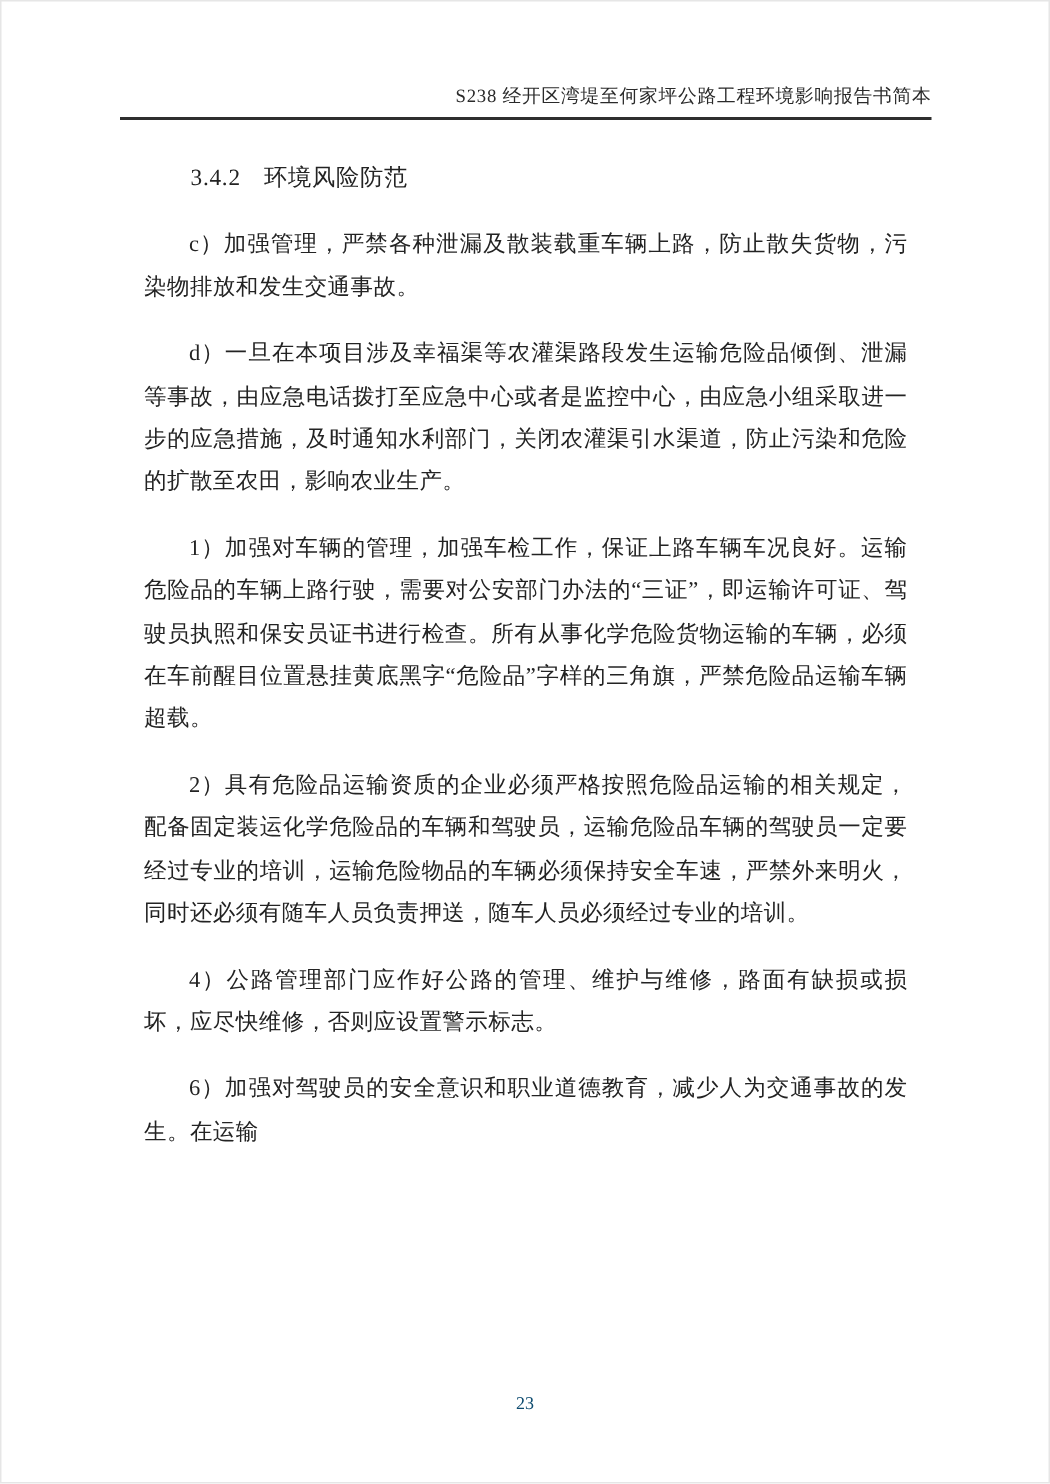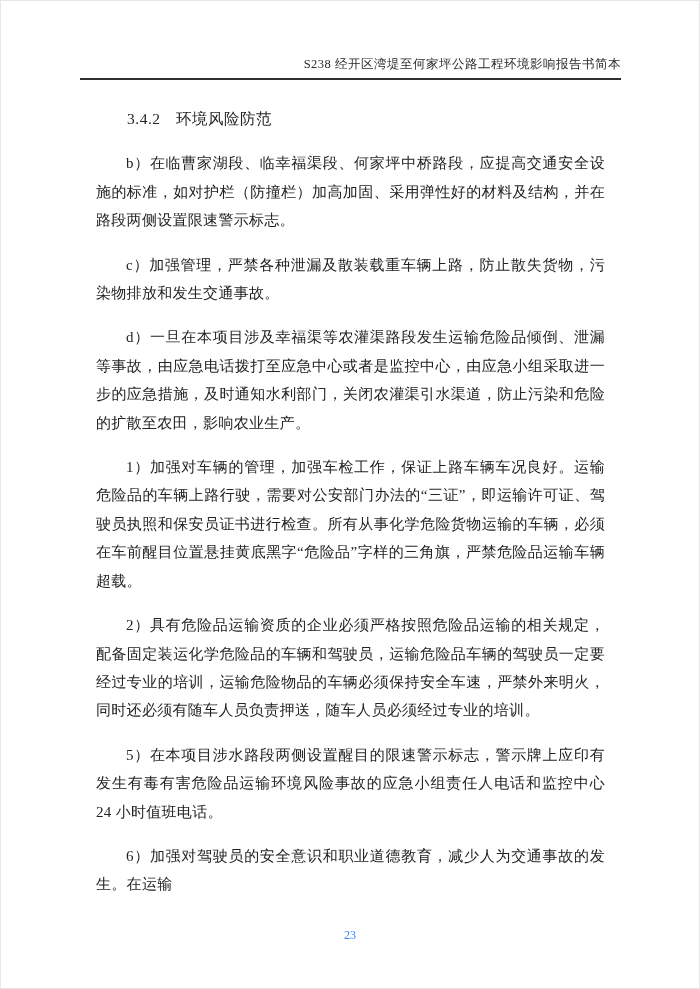--- a/index.html
+++ b/index.html
@@ -53,39 +53,38 @@
   .section-heading .sec-num {
     margin-right: 1em;
   }
   .page-footer {
     position: absolute;
     bottom: 46px;
     left: 0;
     width: 700px;
     text-align: center;
     font-size: 12px;
-    color: #3b82f6;
+    color: #0c4a6e;
   }
 </style>
 </head>
 <body>
 
 <div class="page">
 
   <div class="running-header">S238 经开区湾堤至何家坪公路工程环境影响报告书简本</div>
 
   <div class="content">
 
     <p class="section-heading"><span class="sec-num">3.4.2</span><span>环境风险防范</span></p>
 
-    <p>b）在临曹家湖段、临幸福渠段、何家坪中桥路段，应提高交通安全设施的标准，如对护栏（防撞栏）加高加固、采用弹性好的材料及结构，并在路段两侧设置限速警示标志。</p>
     <p>c）加强管理，严禁各种泄漏及散装载重车辆上路，防止散失货物，污染物排放和发生交通事故。</p>
     <p>d）一旦在本项目涉及幸福渠等农灌渠路段发生运输危险品倾倒、泄漏等事故，由应急电话拨打至应急中心或者是监控中心，由应急小组采取进一步的应急措施，及时通知水利部门，关闭农灌渠引水渠道，防止污染和危险的扩散至农田，影响农业生产。</p>
     <p>1）加强对车辆的管理，加强车检工作，保证上路车辆车况良好。运输危险品的车辆上路行驶，需要对公安部门办法的“三证”，即运输许可证、驾驶员执照和保安员证书进行检查。所有从事化学危险货物运输的车辆，必须在车前醒目位置悬挂黄底黑字“危险品”字样的三角旗，严禁危险品运输车辆超载。</p>
     <p>2）具有危险品运输资质的企业必须严格按照危险品运输的相关规定，配备固定装运化学危险品的车辆和驾驶员，运输危险品车辆的驾驶员一定要经过专业的培训，运输危险物品的车辆必须保持安全车速，严禁外来明火，同时还必须有随车人员负责押送，随车人员必须经过专业的培训。</p>
-    <p>5）在本项目涉水路段两侧设置醒目的限速警示标志，警示牌上应印有发生有毒有害危险品运输环境风险事故的应急小组责任人电话和监控中心 24 小时值班电话。</p>
+    <p>4）公路管理部门应作好公路的管理、维护与维修，路面有缺损或损坏，应尽快维修，否则应设置警示标志。</p>
     <p>6）加强对驾驶员的安全意识和职业道德教育，减少人为交通事故的发生。在运输</p>
 
   </div>
 
   <div class="page-footer">23</div>
 
 </div>
 
 </body></html>

